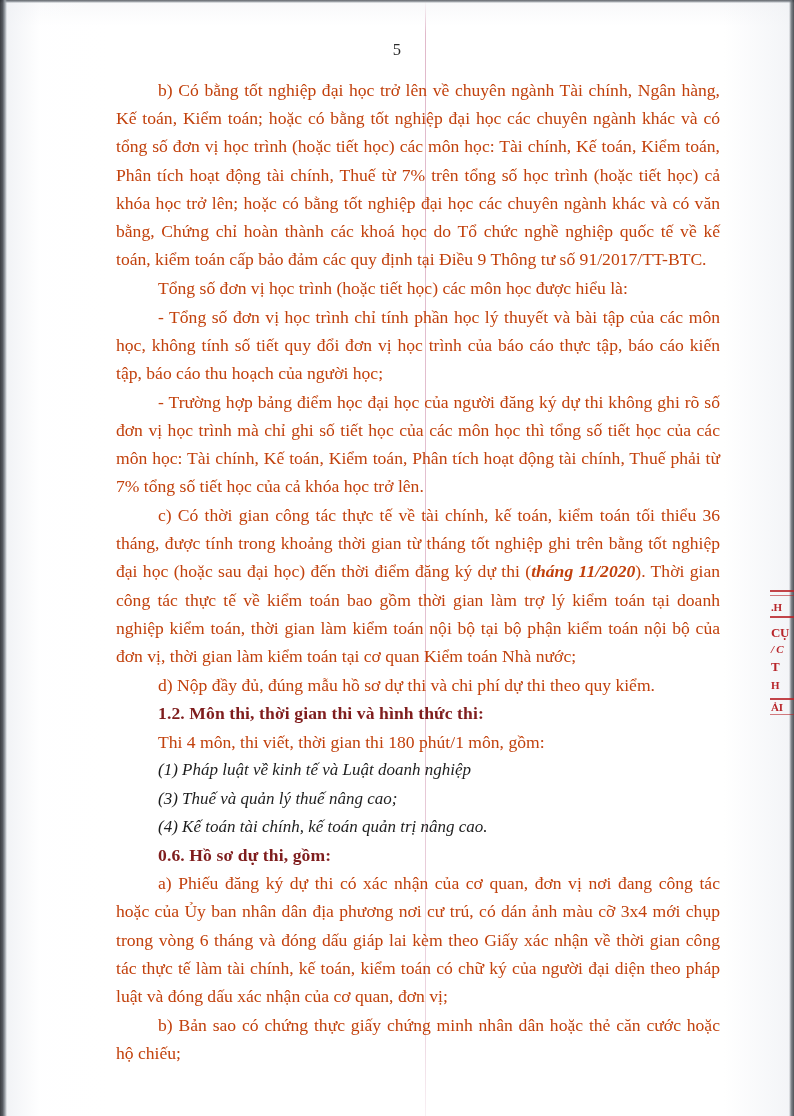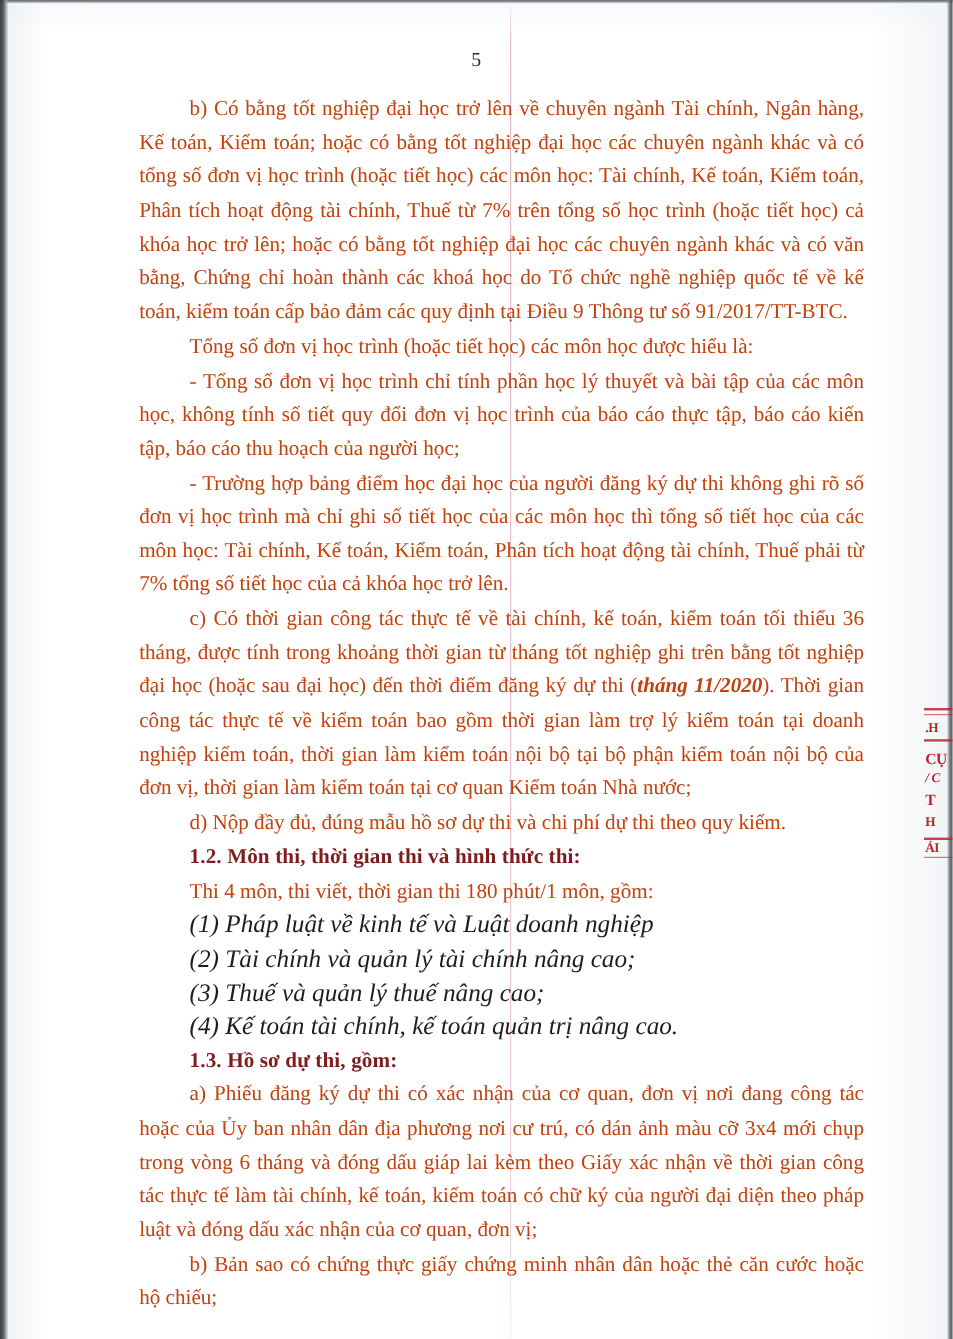--- a/index.html
+++ b/index.html
@@ -96,21 +96,21 @@
     margin: 0;
     font-size: 17.6px;
     line-height: 28.2px;
     font-weight: bold;
     text-indent: 42px;
     color: #7f1d1d;
     letter-spacing: .1px;
   }
   p.listitem {
     margin: 0;
-    font-size: 21px;
+    font-size: 17px;
     line-height: 28.2px;
     font-style: italic;
     text-indent: 42px;
     color: #1d1d1d;
   }
   .bi { font-weight: bold; font-style: italic; }
 
   
   .stamp {
     position: absolute;
@@ -174,25 +174,24 @@
     <p class="para dash">- Trường hợp bảng điểm học đại học của người đăng ký dự thi không ghi rõ số đơn vị học trình mà chỉ ghi số tiết học của các môn học thì tổng số tiết học của các môn học: Tài chính, Kế toán, Kiểm toán, Phân tích hoạt động tài chính, Thuế phải từ 7% tổng số tiết học của cả khóa học trở lên.</p>
 
     <p class="para"><span>c) Có thời gian công tác thực tế về tài chính, kế toán, kiểm toán tối thiểu 36 tháng, được tính trong khoảng thời gian từ tháng tốt nghiệp ghi trên bằng tốt nghiệp đại học (hoặc sau đại học) đến thời điểm đăng ký dự thi (</span><span class="bi">tháng 11/2020</span><span>). Thời gian công tác thực tế về kiểm toán bao gồm thời gian làm trợ lý kiểm toán tại doanh nghiệp kiểm toán, thời gian làm kiểm toán nội bộ tại bộ phận kiểm toán nội bộ của đơn vị, thời gian làm kiểm toán tại cơ quan Kiểm toán Nhà nước;</span></p>
 
     <p class="para">d) Nộp đầy đủ, đúng mẫu hồ sơ dự thi và chi phí dự thi theo quy kiểm.</p>
 
     <p class="heading">1.2. Môn thi, thời gian thi và hình thức thi:</p>
     <p class="para">Thi 4 môn, thi viết, thời gian thi 180 phút/1 môn, gồm:</p>
 
     <p class="listitem">(1) Pháp luật về kinh tế và Luật doanh nghiệp</p>
-    <p class="listitem">(2) Tài chính và quản lý tài chính nâng cao;</p>
     <p class="listitem">(3) Thuế và quản lý thuế nâng cao;</p>
     <p class="listitem">(4) Kế toán tài chính, kế toán quản trị nâng cao.</p>
 
-    <p class="heading">1.3. Hồ sơ dự thi, gồm:</p>
+    <p class="heading">0.6. Hồ sơ dự thi, gồm:</p>
     <p class="para">a) Phiếu đăng ký dự thi có xác nhận của cơ quan, đơn vị nơi đang công tác hoặc của Ủy ban nhân dân địa phương nơi cư trú, có dán ảnh màu cỡ 3x4 mới chụp trong vòng 6 tháng và đóng dấu giáp lai kèm theo Giấy xác nhận về thời gian công tác thực tế làm tài chính, kế toán, kiểm toán có chữ ký của người đại diện theo pháp luật và đóng dấu xác nhận của cơ quan, đơn vị;</p>
     <p class="para">b) Bản sao có chứng thực giấy chứng minh nhân dân hoặc thẻ căn cước hoặc hộ chiếu;</p>
 
   </div>
 
   <div class="stamp">
     <div class="rule r1"></div>
     <div class="rule r2"></div>
     <div class="sline s1">.H</div>
     <div class="rule r3"></div>

